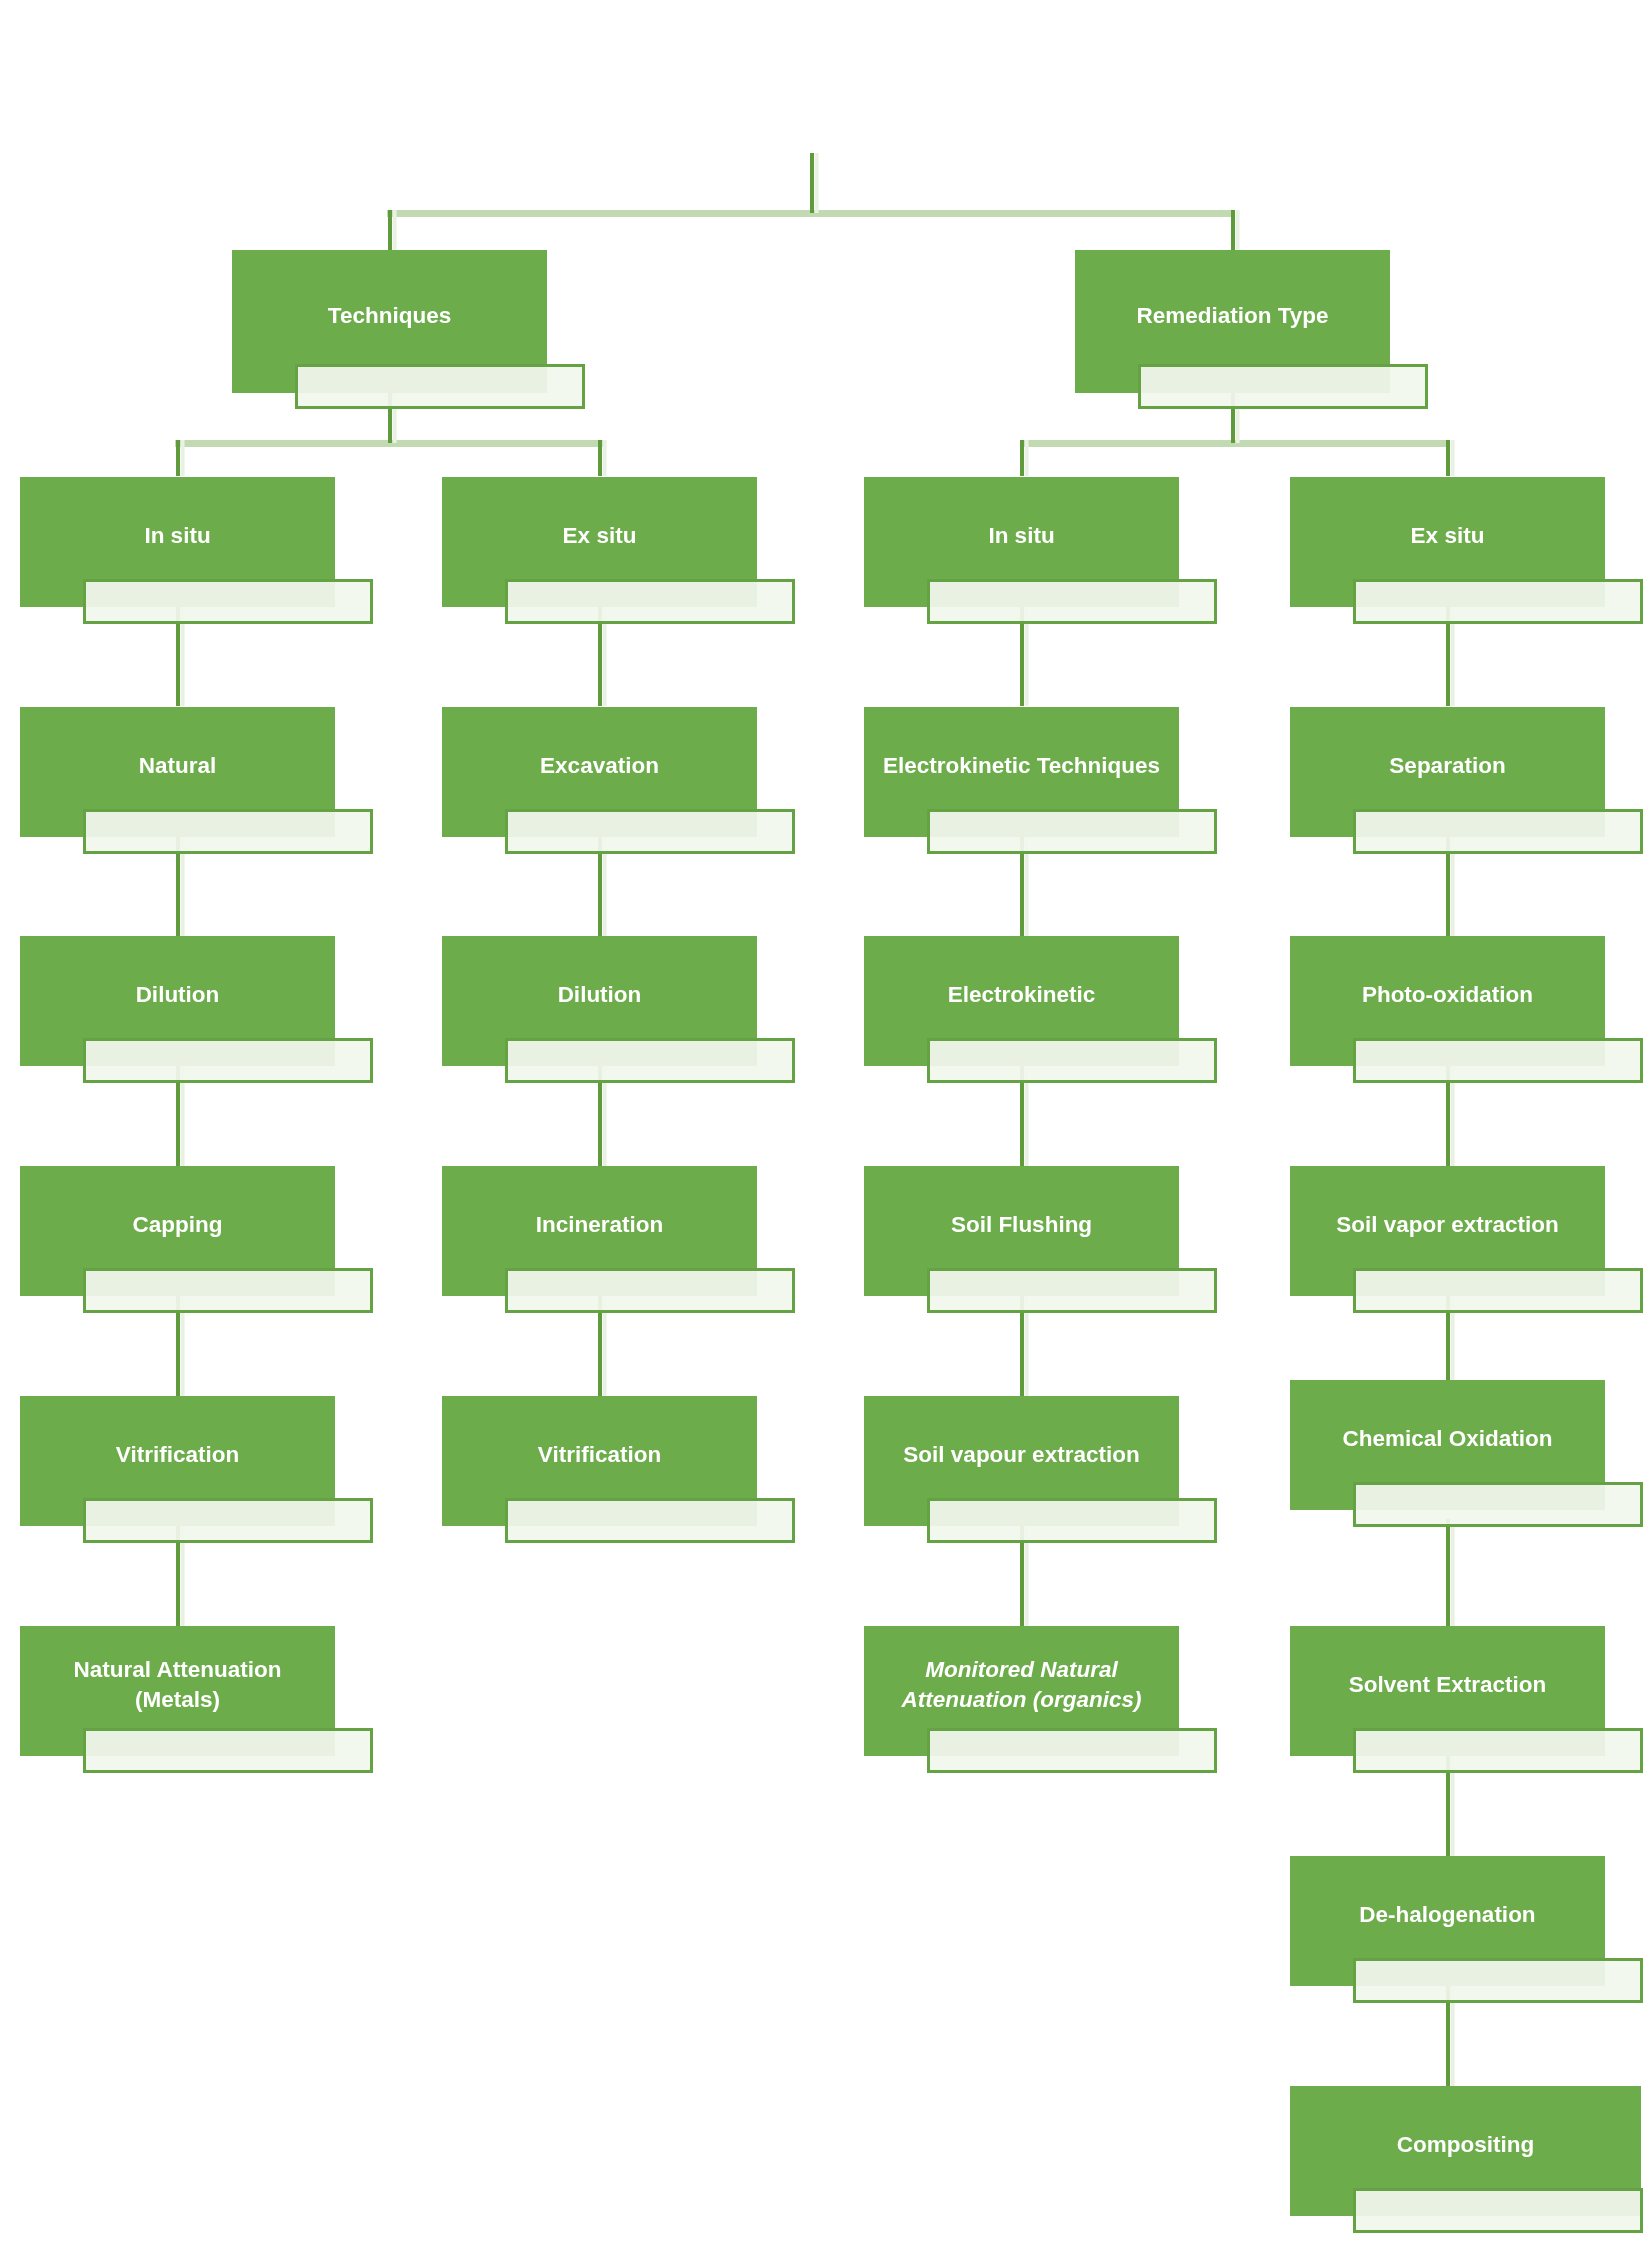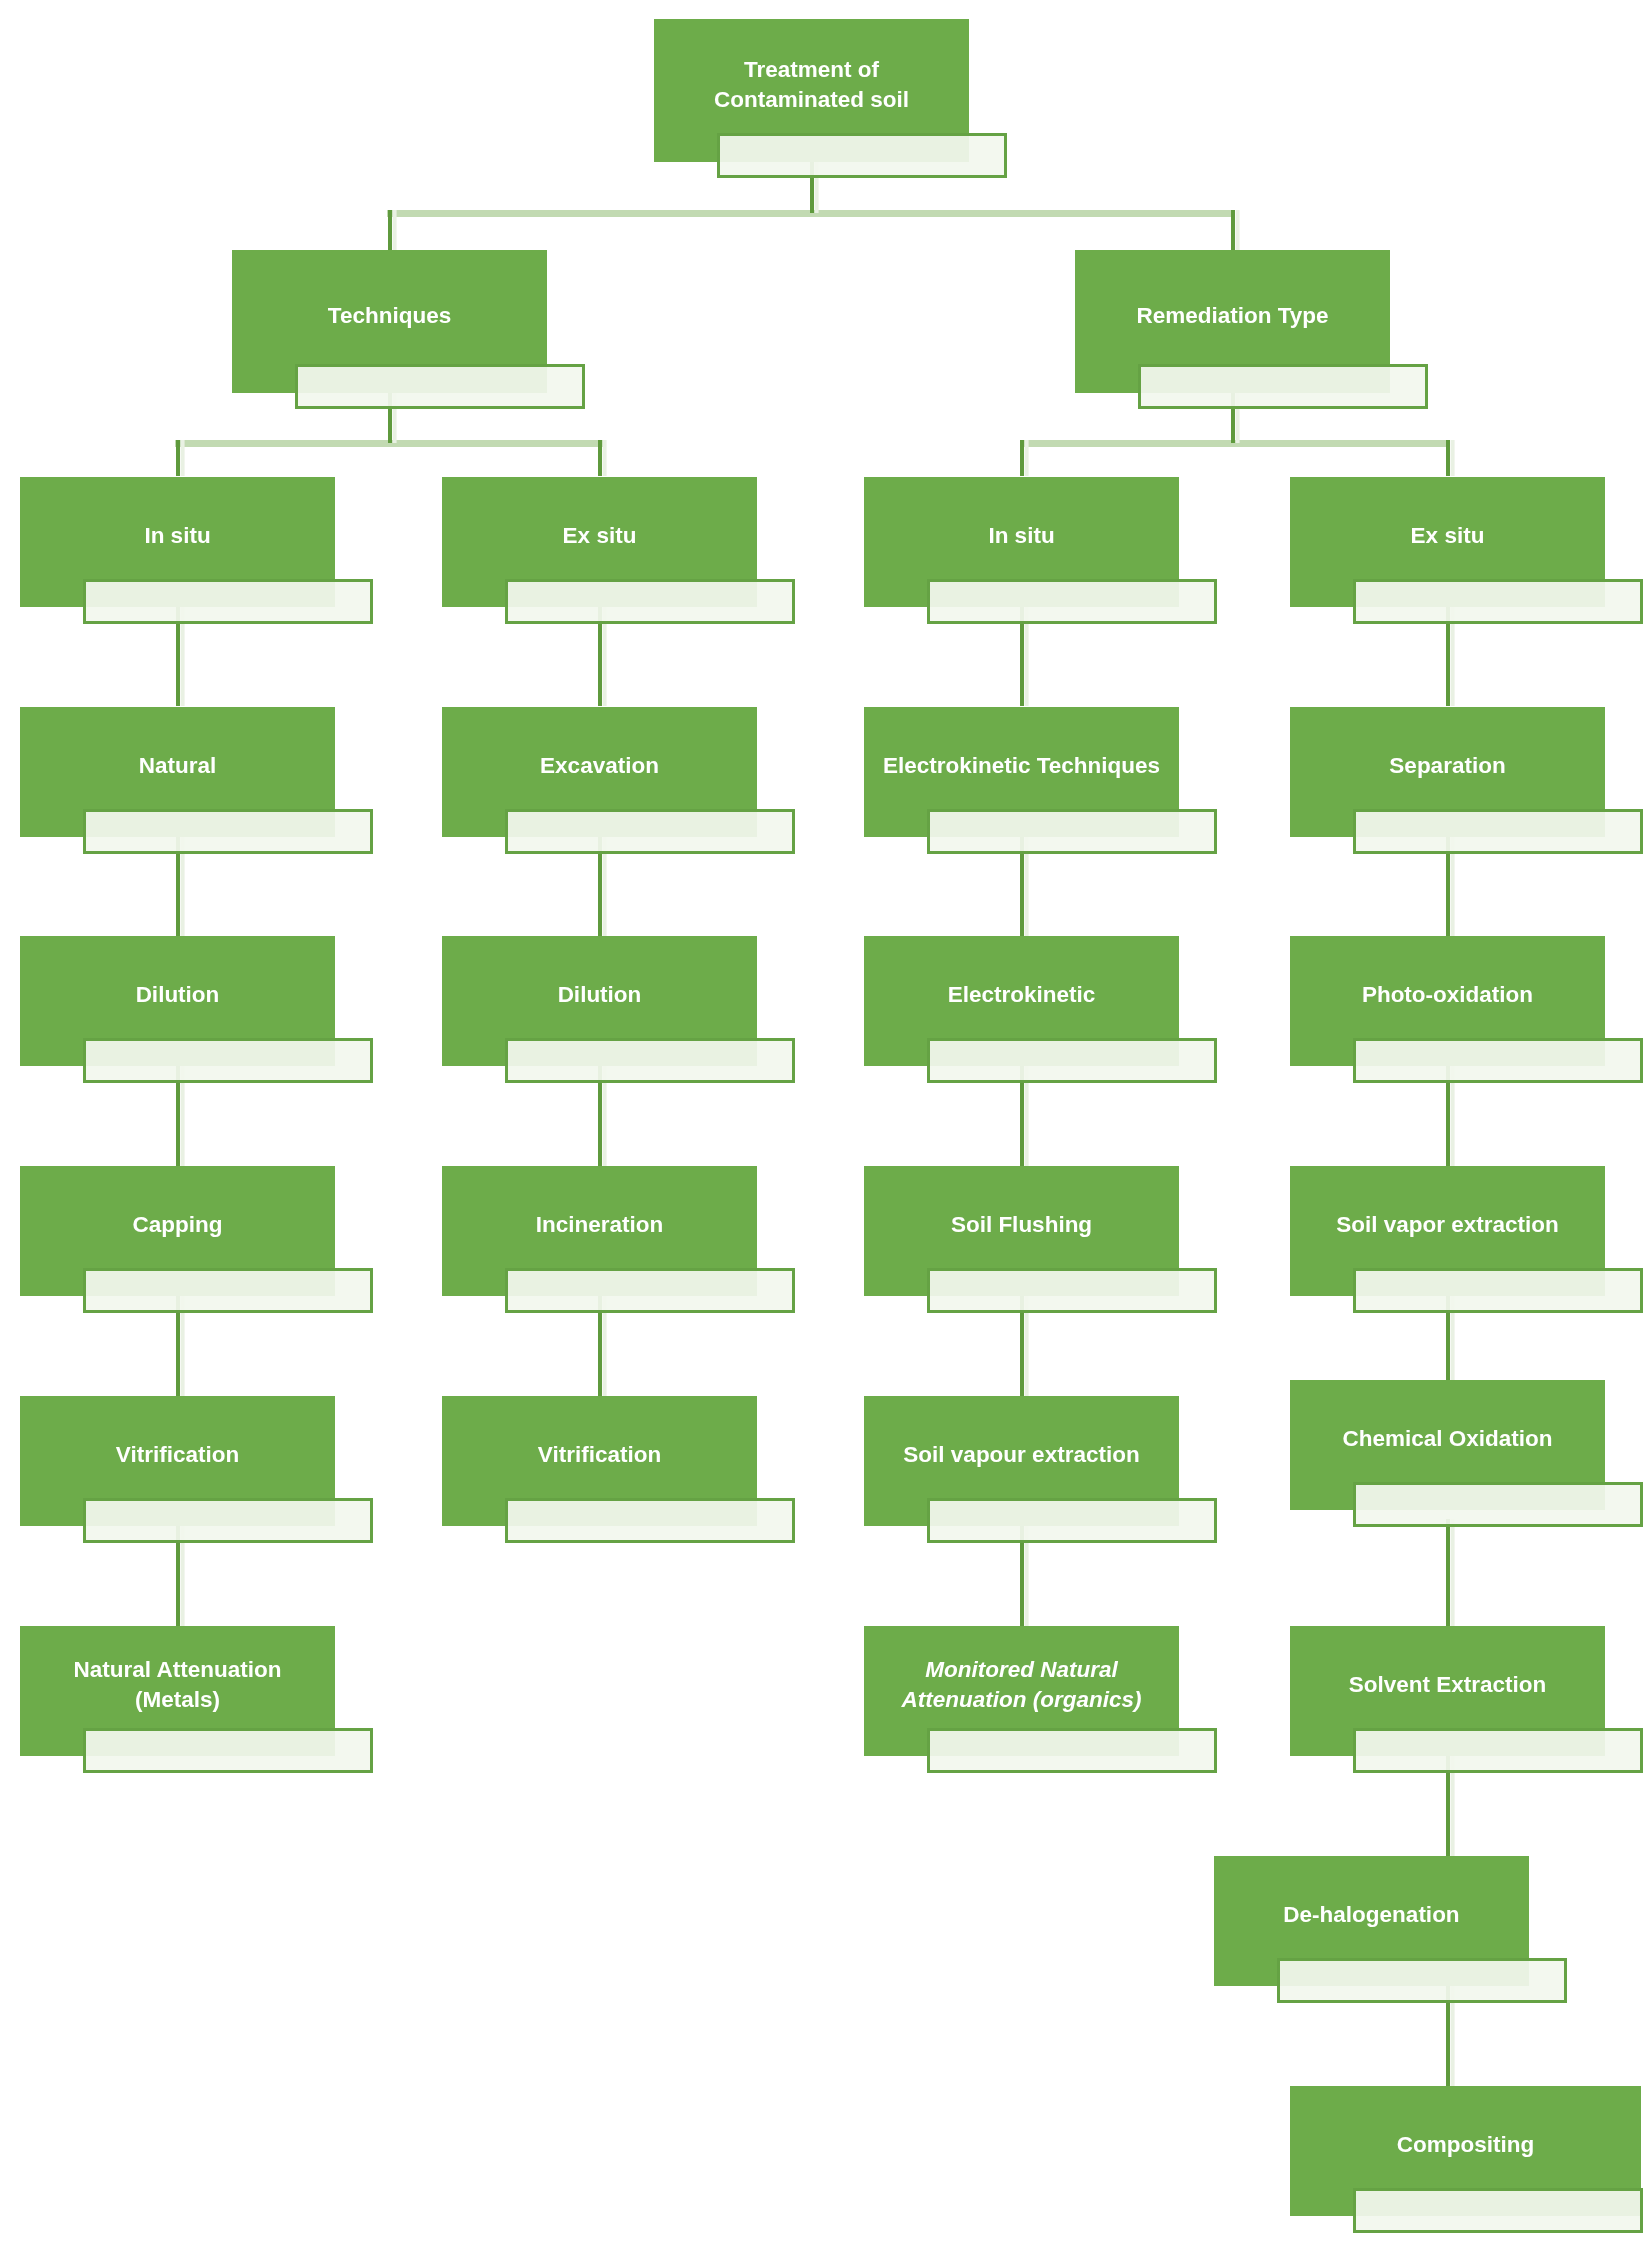--- a/index.html
+++ b/index.html
@@ -72,26 +72,20 @@
   <div class="vline" style="left:1020px;top:1519px;height:107px;"></div>
 
   <div class="vline" style="left:1446px;top:599px;height:107px;"></div>
   <div class="vline" style="left:1446px;top:829px;height:107px;"></div>
   <div class="vline" style="left:1446px;top:1059px;height:107px;"></div>
   <div class="vline" style="left:1446px;top:1289px;height:107px;"></div>
   <div class="vline" style="left:1446px;top:1519px;height:107px;"></div>
   <div class="vline" style="left:1446px;top:1749px;height:107px;"></div>
   <div class="vline" style="left:1446px;top:1979px;height:107px;"></div>
 
-  <div class="node big" style="left:654px;top:19px;">
-    <div class="gbox">
-      <span>Treatment of Contaminated soil</span>
-    </div>
-    <div class="shadow"></div>
-  </div>
 
   <div class="node big" style="left:232px;top:250px;">
     <div class="gbox">
       <span>Techniques</span>
     </div>
     <div class="shadow"></div>
   </div>
   <div class="node big" style="left:1075px;top:250px;">
     <div class="gbox">
       <span>Remediation Type</span>
@@ -233,21 +227,21 @@
       <span>Chemical Oxidation</span>
     </div>
     <div class="shadow"></div>
   </div>
   <div class="node" style="left:1290px;top:1626px;">
     <div class="gbox">
       <span>Solvent Extraction</span>
     </div>
     <div class="shadow"></div>
   </div>
-  <div class="node" style="left:1214px;top:1856px;">
+  <div class="node" style="left:1290px;top:1856px;">
     <div class="gbox">
       <span>De-halogenation</span>
     </div>
     <div class="shadow"></div>
   </div>
   <div class="node" style="left:1290px;top:2086px;padding-left:36px;">
     <div class="gbox">
       <span>Compositing</span>
     </div>
     <div class="shadow"></div>

